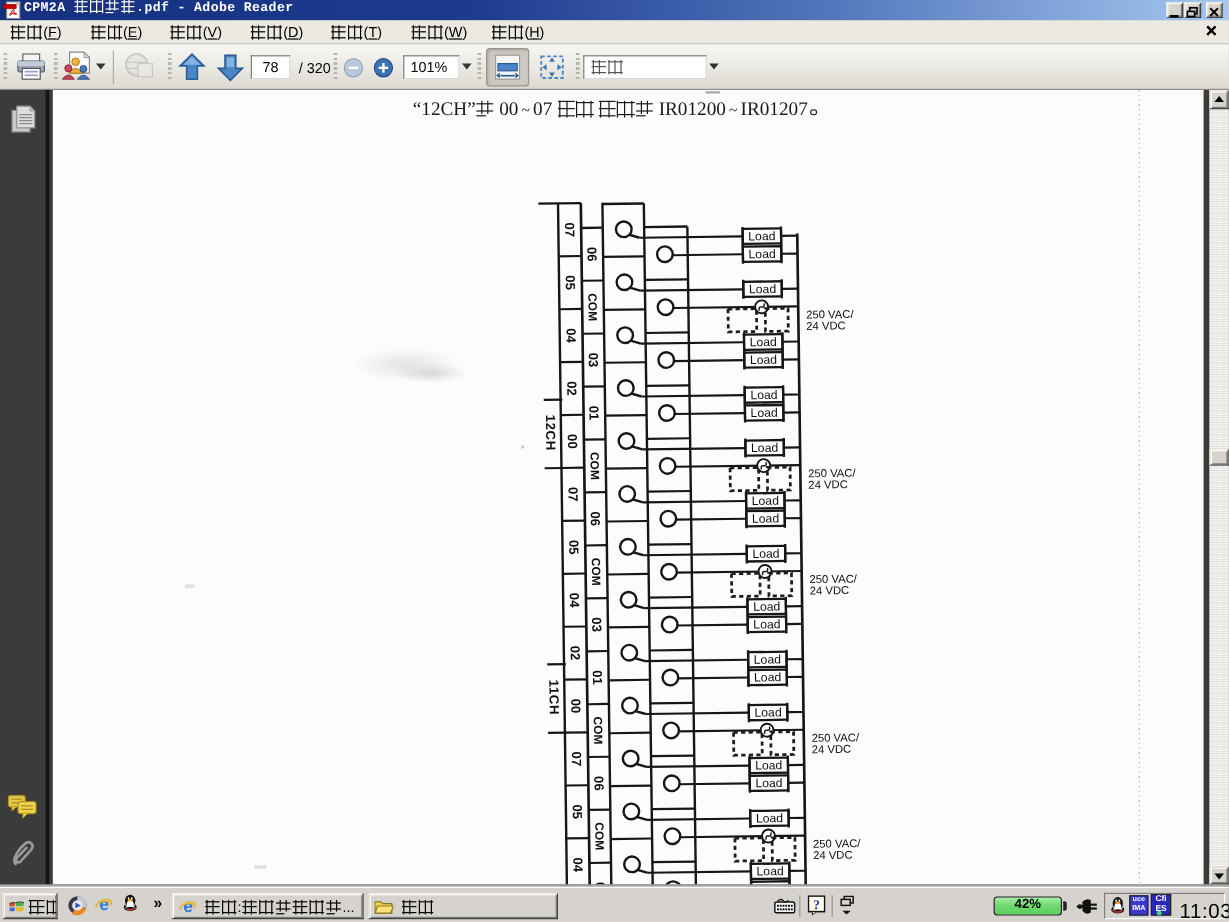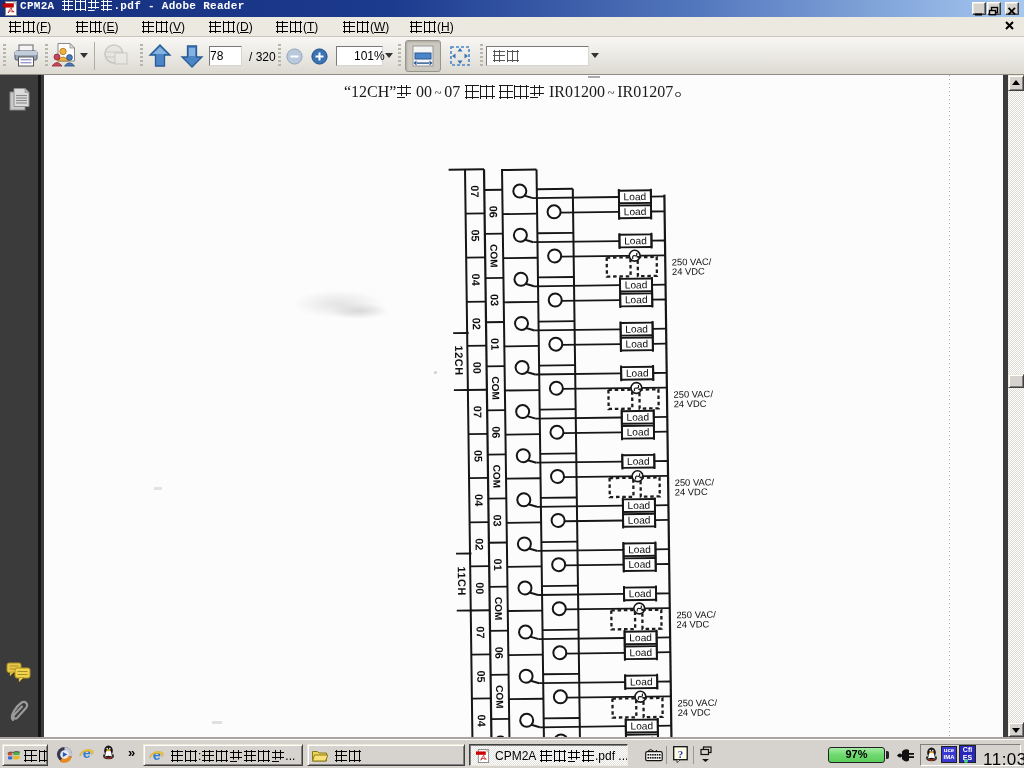--- a/index.html
+++ b/index.html
@@ -111,33 +111,33 @@
  </svg>
  <div class="grip abs" style="left:140px"></div>
  <svg class="abs" style="left:148px;top:6px" width="24" height="26" viewBox="0 0 24 26">
   <path d="M12 2 L22 12 L16.5 12 L16.5 23 L7.5 23 L7.5 12 L2 12 Z" fill="#4a86c8" stroke="#2a5a92" stroke-width="1.3"></path>
   <path d="M12 4 L19 11 L5 11 Z" fill="#85b3e0"></path>
  </svg>
  <svg class="abs" style="left:180px;top:6px" width="24" height="26" viewBox="0 0 24 26">
   <path d="M12 24 L2 14 L7.5 14 L7.5 3 L16.5 3 L16.5 14 L22 14 Z" fill="#4a86c8" stroke="#2a5a92" stroke-width="1.3"></path>
   <path d="M9 5 L15 5 L15 13 L9 13 Z" fill="#85b3e0"></path>
  </svg>
- <div class="sunk abs" style="left:209px;top:9px;width:33px;height:20px;text-align:left;line-height:18px">78</div>
+ <div class="sunk abs" style="left:209px;top:9px;width:33px;height:20px;text-align:center;line-height:18px">78</div>
  <span class="abs" style="left:249px;top:13px;font-size:12px">/ 320</span>
  <div class="grip abs" style="left:278px"></div>
  <svg class="abs" style="left:286px;top:11px" width="17" height="17">
       <circle cx="8.5" cy="8.5" r="7.6" fill="#b9c8da" stroke="#93a5bb"></circle>
       <rect x="4.5" y="7.5" width="8" height="2" fill="#fff"></rect>
     </svg>
  <svg class="abs" style="left:311px;top:11px" width="17" height="17">
       <circle cx="8.5" cy="8.5" r="7.6" fill="#3973b4" stroke="#1f4f86"></circle>
       <rect x="4.5" y="7.5" width="8" height="2" fill="#fff"></rect>
       <rect x="7.5" y="4.5" width="2" height="8" fill="#fff"></rect>
     </svg>
- <div class="sunk abs" style="left:336px;top:9px;width:47px;height:20px;line-height:18px;padding-left:17px">101%</div>
+ <div class="sunk abs" style="left:336px;top:9px;width:47px;height:20px;line-height:18px;padding-left:5px">101%</div>
  <div class="abs" style="left:385px;top:16px;border:4px solid transparent;border-top:5px solid #333"></div>
  <div class="grip abs" style="left:398px"></div>
  <div class="abs" style="left:405px;top:3px;width:36px;height:32px;background:#ccc9c1;border:1px solid #98958d;border-radius:3px;box-shadow:inset 1px 1px 2px #aaa7a0"></div>
  <svg class="abs" style="left:412px;top:8px" width="22" height="22" viewBox="0 0 22 22">
   <rect x="1" y="1" width="20" height="20" fill="#f5f5f5" stroke="#999"></rect>
   <rect x="3" y="8" width="16" height="6" fill="#4a86c8" stroke="#2a5a92"></rect>
   <path d="M4.5 15.5 L1.5 18 L4.5 20.5 Z M17.5 15.5 L20.5 18 L17.5 20.5 Z" fill="#2a5a92"></path>
   <rect x="5" y="17.4" width="12" height="1.4" fill="#2a5a92"></rect>
  </svg>
  <svg class="abs" style="left:449px;top:8px" width="22" height="22" viewBox="0 0 22 22">
@@ -549,29 +549,20 @@
 </svg>
       <span class="abs" style="left:26px;top:4px"><i class="cj  "></i><i class="cj b "></i><b style="font-weight:normal">:</b><i class="cj  "></i><i class="cj b "></i><i class="cj c "></i><i class="cj  "></i><i class="cj b "></i><i class="cj c "></i>...</span>
     </div>
  <div class="raised tbtn abs" style="left:307px;width:158px">
       <svg class="abs" style="left:4px;top:4px" width="16" height="13" viewBox="0 0 16 13">
  <path d="M0.5 2.5 L5.5 2.5 L7 4 L14.5 4 L14.5 12 L0.5 12 Z" fill="#f0d34f" stroke="#8a7a1f"></path>
  <path d="M2.5 6 L16 6 L13.5 12 L0.5 12 Z" fill="#f8e278" stroke="#8a7a1f"></path>
 </svg>
       <span class="abs" style="left:26px;top:4px"><i class="cj  "></i><i class="cj b "></i></span>
     </div>
- <div class="raised tbtn abs" style="left:469px;width:159px;border-color:#404040 #ece9d8 #ece9d8 #404040;box-shadow:inset 1px 1px 0 #808080;background-image:conic-gradient(#fff 25%,#e3e1dd 0 50%,#fff 0 75%,#e3e1dd 0);background-size:2px 2px">
-      <svg class="abs" style="left:6px;top:4px" width="14" height="14" viewBox="0 0 15 15">
- <rect x="2.5" y="0.5" width="11" height="14" fill="#fff" stroke="#888"></rect>
- <path d="M13.5 0.5 L13.5 4 L10 0.5 Z" fill="#d8d8d8" stroke="#888" stroke-width=".6"></path>
- <rect x="0" y="2.6" width="10.5" height="3.6" fill="#c00"></rect>
- <path d="M5 12 q2.2-4.5 3-5 q1-.5 .6 1.2 q-.4 1.8 2.5 2.6 q-3 .4-3.6-1 q-1 .6-2.5 2.2" fill="none" stroke="#c22" stroke-width=".9"></path>
-</svg>
-      <span class="abs" style="left:25px;top:4px">CPM2A <i class="cj  "></i><i class="cj b "></i><i class="cj c "></i><i class="cj  "></i>.pdf ...</span>
-    </div>
  <svg class="abs" style="left:645px;top:8px" width="19" height="14" viewBox="0 0 19 14">
  <rect x="0.7" y="3.7" width="16.5" height="9" rx="1.5" fill="#f8f8f8" stroke="#111" stroke-width="1.2"></rect>
  <g fill="#111">
         <rect x="2.5" y="6" width="1.6" height="1.6"></rect>
         <rect x="4.8" y="6" width="1.6" height="1.6"></rect>
         <rect x="7.1" y="6" width="1.6" height="1.6"></rect>
         <rect x="9.4" y="6" width="1.6" height="1.6"></rect>
         <rect x="11.7" y="6" width="1.6" height="1.6"></rect>
         <rect x="14" y="6" width="1.6" height="1.6"></rect>
  <rect x="2.5" y="9" width="1.6" height="1.6"></rect>
@@ -589,21 +580,21 @@
  <path d="M4 13.5 L4 16.5 L7.5 13.5 Z" fill="#ffffe8" stroke="#111" stroke-width=".8"></path>
  <text x="7.5" y="11.5" font-size="11" font-weight="bold" text-anchor="middle" fill="#2233bb" font-family="Liberation Serif,serif">?</text>
 </svg>
  <div class="abs" style="left:693px;top:6px;width:1px;height:18px;background:#999"></div>
  <svg class="abs" style="left:700px;top:6px" width="12" height="16" viewBox="0 0 12 16">
  <rect x="3.5" y="1" width="7.5" height="5.5" fill="none" stroke="#111" stroke-width="1.2"></rect>
  <rect x="1" y="3.5" width="7.5" height="5" fill="#d6d3ce" stroke="#111" stroke-width="1.2"></rect>
  <path d="M2 13 L9 13 L5.5 16 Z" fill="#111"></path>
 </svg>
 
-<div class="abs" style="left:828px;top:7px;width:57px;height:16px;border:1.5px solid #222;border-radius:3px;background:linear-gradient(#a5eea5,#72da72 45%,#5ace5a);text-align:center;font:bold 11px 'Liberation Sans';line-height:13px">97%</div>
+<div class="abs" style="left:828px;top:7px;width:57px;height:16px;border:1.5px solid #222;border-radius:3px;background:linear-gradient(#a5eea5,#72da72 45%,#5ace5a);text-align:center;font:bold 11px 'Liberation Sans';line-height:13px">42%</div>
 <div class="abs" style="left:885.5px;top:11px;width:3.5px;height:8px;background:#222;border-radius:0 2px 2px 0"></div>
  <svg class="abs" style="left:896px;top:7px" width="19" height="17" viewBox="0 0 19 17">
  <path d="M1 8.5 q2.5-3.5 5-1 L6 4.5 q3-3.5 7-1.5 L13 13.5 q-4 2.5-7-1.5 L6 9.5 q-2.5 2.2-5-1 Z" fill="#111"></path>
  <rect x="12" y="6" width="6" height="1.8" fill="#111"></rect>
       <rect x="12" y="9.2" width="6" height="1.8" fill="#111"></rect>
 </svg>
  <div id="traywell" class="abs"></div>
 
 <svg class="abs" style="left:924px;top:7px" width="15" height="15" viewBox="0 0 16 16">
  <path d="M3.2 9 Q1.6 12.2 2.6 13.2 L4.6 11.6 Z M12.8 9 Q14.4 12.2 13.4 13.2 L11.4 11.6 Z" fill="#141414"></path>

